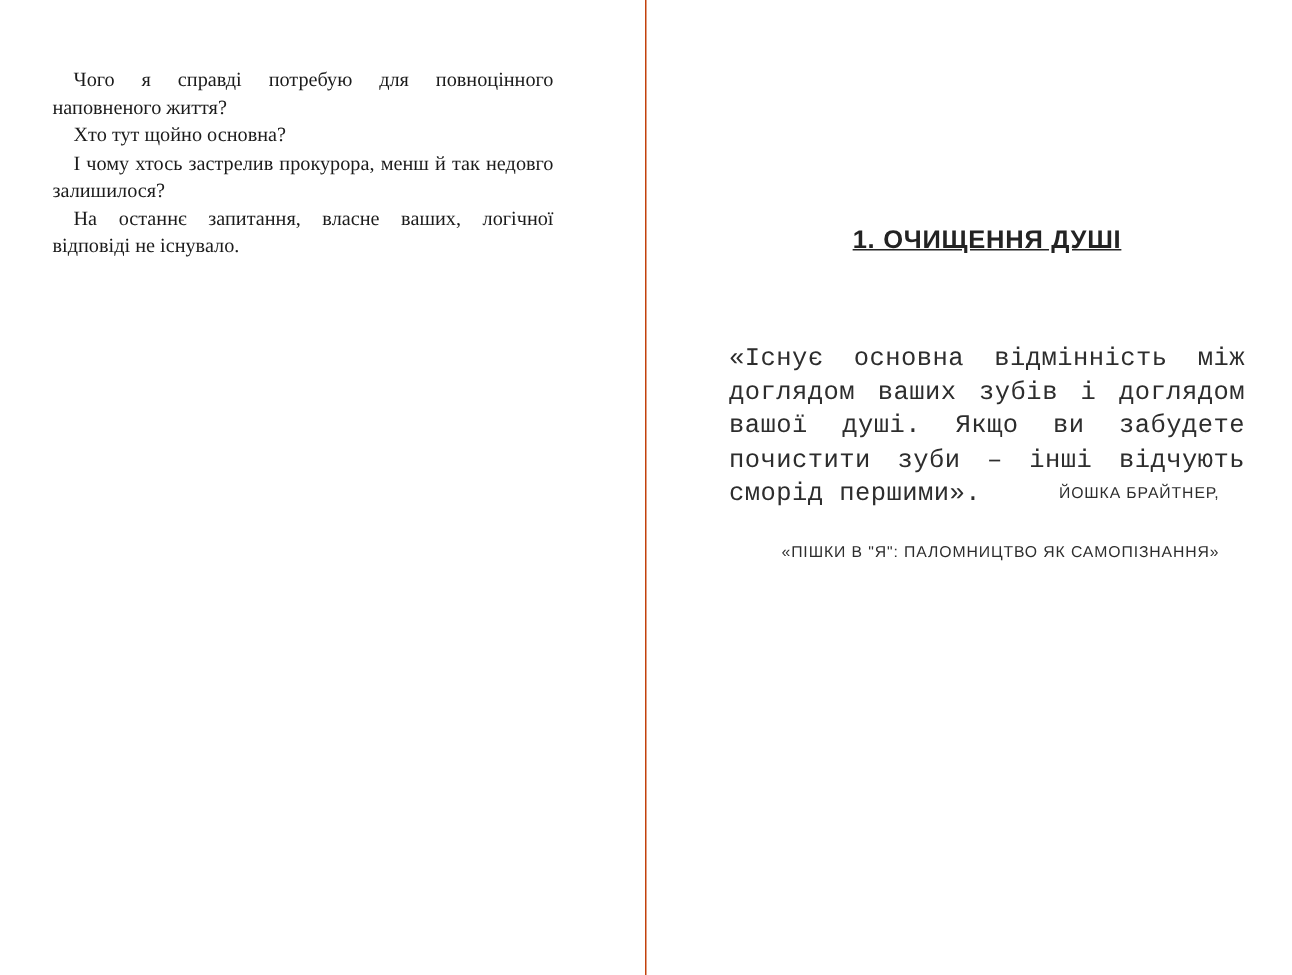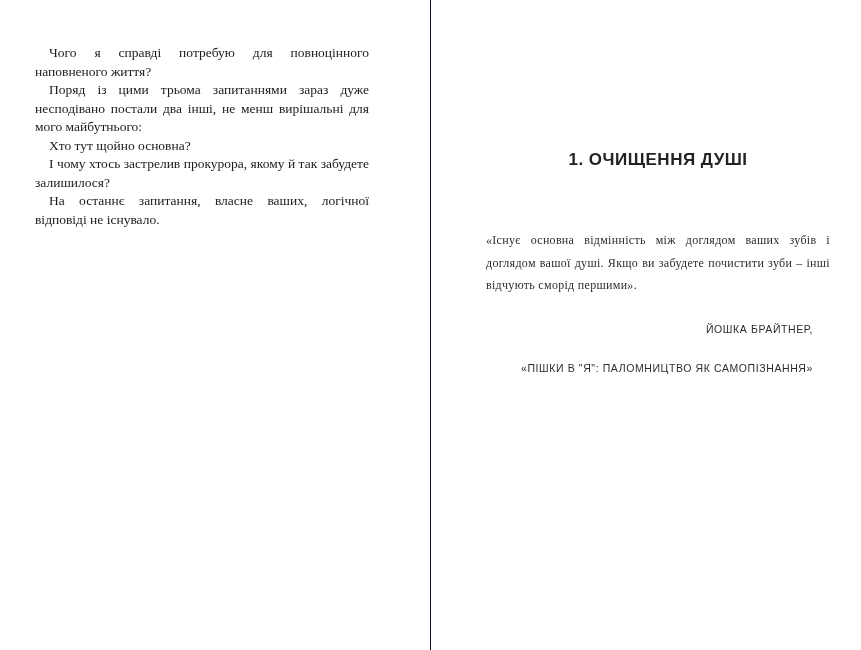--- a/index.html
+++ b/index.html
@@ -4,21 +4,21 @@
 <style>
   html, body {
     margin: 0;
     padding: 0;
     background: #ffffff;
   }
   .book-spread {
     position: relative;
     width: 861px;
     height: 650px;
-    background: #0f172a;
+    background: #c2410c;
     overflow: hidden;
   }
   .page {
     position: absolute;
     top: 0;
     width: 430px;
     height: 650px;
     background: #ffffff;
   }
   .page-left  { left: 0; }
@@ -47,31 +47,32 @@
     left: 55px;
     top: 150px;
     width: 344px;
     margin: 0;
     text-align: center;
     font-family: "Liberation Sans", "DejaVu Sans", sans-serif;
     font-weight: bold;
     font-size: 17px;
     letter-spacing: 0.5px;
     color: #232323;
+    text-decoration: underline;
   }
 
   
   .epigraph-quote {
     position: absolute;
     left: 55px;
     top: 229px;
     width: 344px;
     margin: 0;
-    font-family: Liberation Serif, serif;
-    font-size: 12px;
+    font-family: Liberation Mono, monospace;
+    font-size: 17px;
     line-height: 22.5px;
     letter-spacing: 0.3px;
     text-align: justify;
     color: #2d2d2d;
   }
 
   
   .epigraph-attribution {
     position: absolute;
     left: 55px;
@@ -87,23 +88,22 @@
   .epigraph-attribution div { margin: 17px; }
 </style>
 </head>
 <body>
 
 <div class="book-spread">
 
   <div class="page page-left">
     <div class="body-text">
         <p>Чого я справді потребую для повноцінного наповненого життя?</p>
-        <p>Поряд із цими трьома запитаннями зараз дуже несподівано постали два інші, не менш вирішальні для мого майбутнього:</p>
         <p>Хто тут щойно основна?</p>
-        <p>І чому хтось застрелив прокурора, якому й так забудете залишилося?</p>
+        <p>І чому хтось застрелив прокурора, менш й так недовго залишилося?</p>
         <p>На останнє запитання, власне ваших, логічної відповіді не існувало.</p>
       </div>
   </div>
 
   <div class="page page-right">
     <h1 class="chapter-heading">1. ОЧИЩЕННЯ ДУШІ</h1>
 
     <p class="epigraph-quote">«Існує основна відмінність між доглядом ваших зубів і доглядом вашої душі. Якщо ви забудете почистити зуби – інші відчують сморід першими».</p>
 
     <div class="epigraph-attribution">

